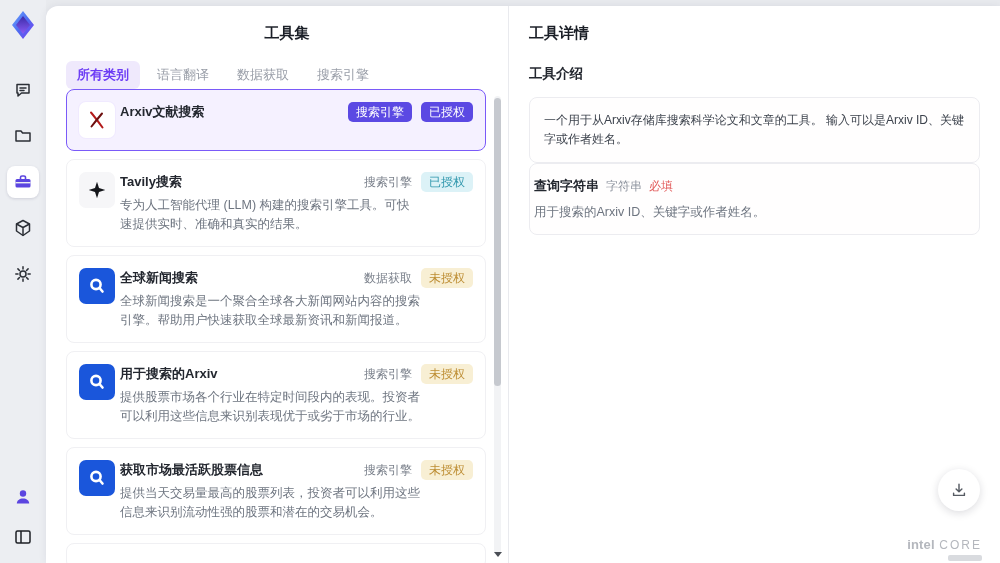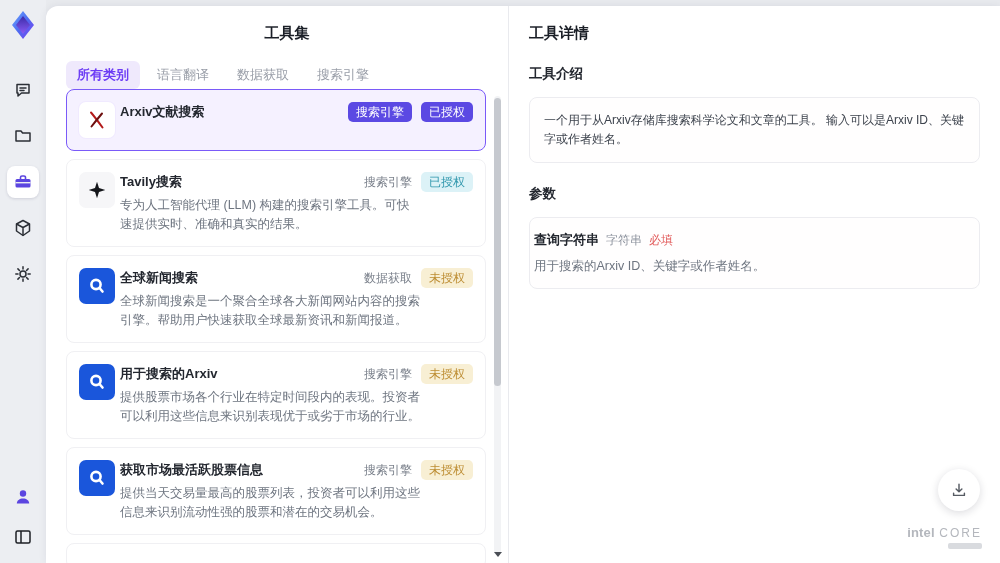--- a/index.html
+++ b/index.html
@@ -89,40 +89,40 @@
     border-left:4px solid transparent; border-right:4px solid transparent;
     border-top:5px solid #4a4e55;
   }
 
   
   .details-panel { flex:1; padding:18px 20px; position:relative; }
   .details-title { font-size:15px; font-weight:700; margin:0 0 22px; color:#1b1f27; }
   .section-heading { font-size:13.5px; font-weight:700; margin:0 0 14px; color:#23272f; }
   .info-box {
     border:1px solid #ececf0; border-radius:8px; background:#fffefe;
-    padding:13px 14px; font-size:12px; color:#3d434d; line-height:1.6; margin-bottom:22px;
+    padding:13px 14px; font-size:12px; color:#3d434d; line-height:1.6; 
   }
   .param-box {
     border:1px solid #ececf0; border-radius:8px; background:#fffefe;
     padding:13px 4px;
   }
   .param-head { display:flex; align-items:baseline; gap:7px; }
   .param-name { font-size:13px; font-weight:700; color:#23272f; }
   .param-type { font-size:12px; color:#8b919c; }
   .param-required { font-size:12px; color:#e25c5c; }
   .param-desc { font-size:12.5px; color:#6e7580; margin-top:9px; }
 
   
   .fab {
     position:absolute; right:20px; bottom:52px; width:42px; height:42px;
     border-radius:50%; background:#ffffff; box-shadow:0 2px 8px rgba(20,20,40,.15);
     display:flex; align-items:center; justify-content:center; cursor:pointer;
   }
   .brand {
-    position:absolute; right:18px; bottom:14px; text-align:right;
+    position:absolute; right:18px; bottom:2px; text-align:right;
     color:#b4b7bd; line-height:1; user-select:none;
   }
   .brand .intel { font-size:13px; font-weight:700; letter-spacing:.2px; }
   .brand .core  { font-size:12px; letter-spacing:2px; font-weight:400; }
   .brand-sub {
     display:block; margin-top:3px; margin-left:auto; width:34px; height:6px;
     background:#d9dbdf; border-radius:2px;
   }
 
   svg { display:block; }
@@ -315,21 +315,20 @@
       <div class="scroll-arrow"></div>
     </div>
   </div>
 
   <div class="details-panel">
     <h1 class="details-title">工具详情</h1>
 
     <div class="section-heading">工具介绍</div>
     <div class="info-box">一个用于从Arxiv存储库搜索科学论文和文章的工具。 输入可以是Arxiv ID、关键字或作者姓名。</div>
 
-    <div class="section-heading">参数</div>
     <div class="param-box">
       <div class="param-head">
         <span class="param-name">查询字符串</span>
         <span class="param-type">字符串</span>
         <span class="param-required">必填</span>
       </div>
       <div class="param-desc">用于搜索的Arxiv ID、关键字或作者姓名。</div>
     </div>
   </div>
 </div>

